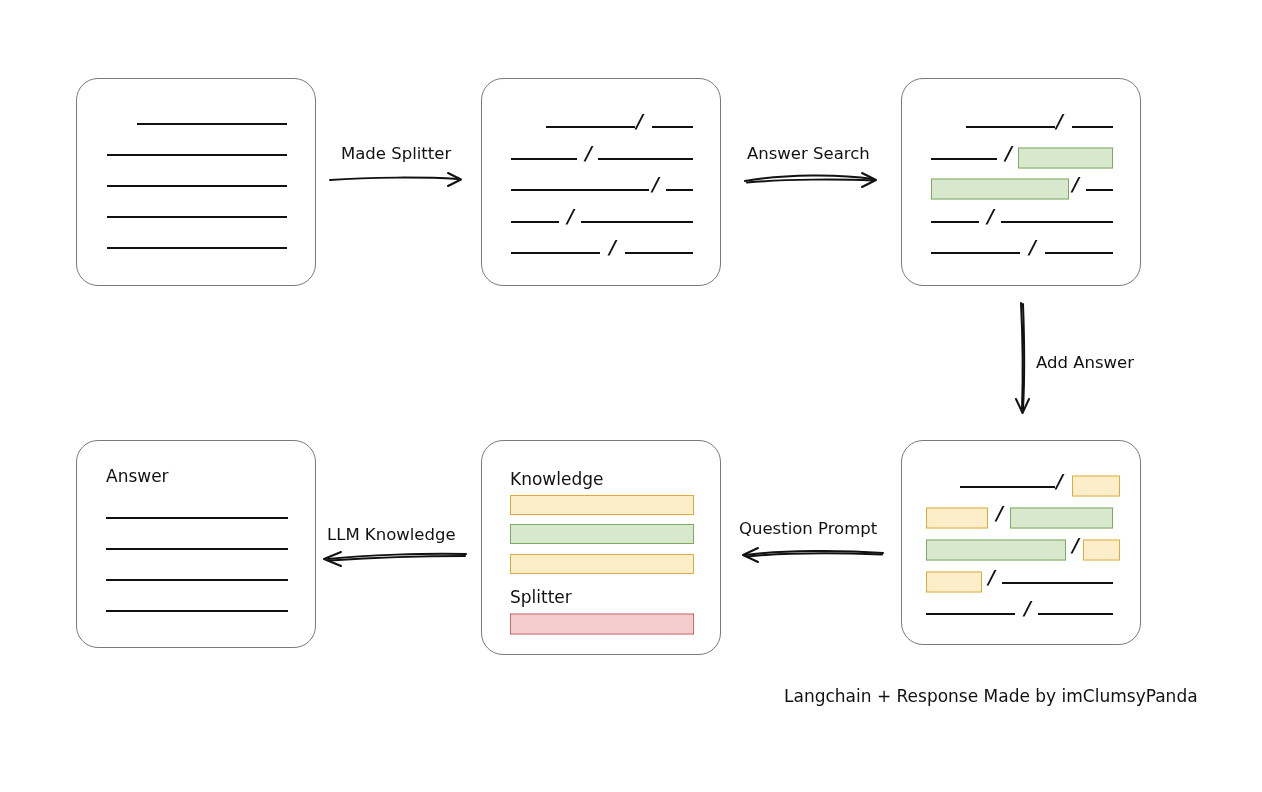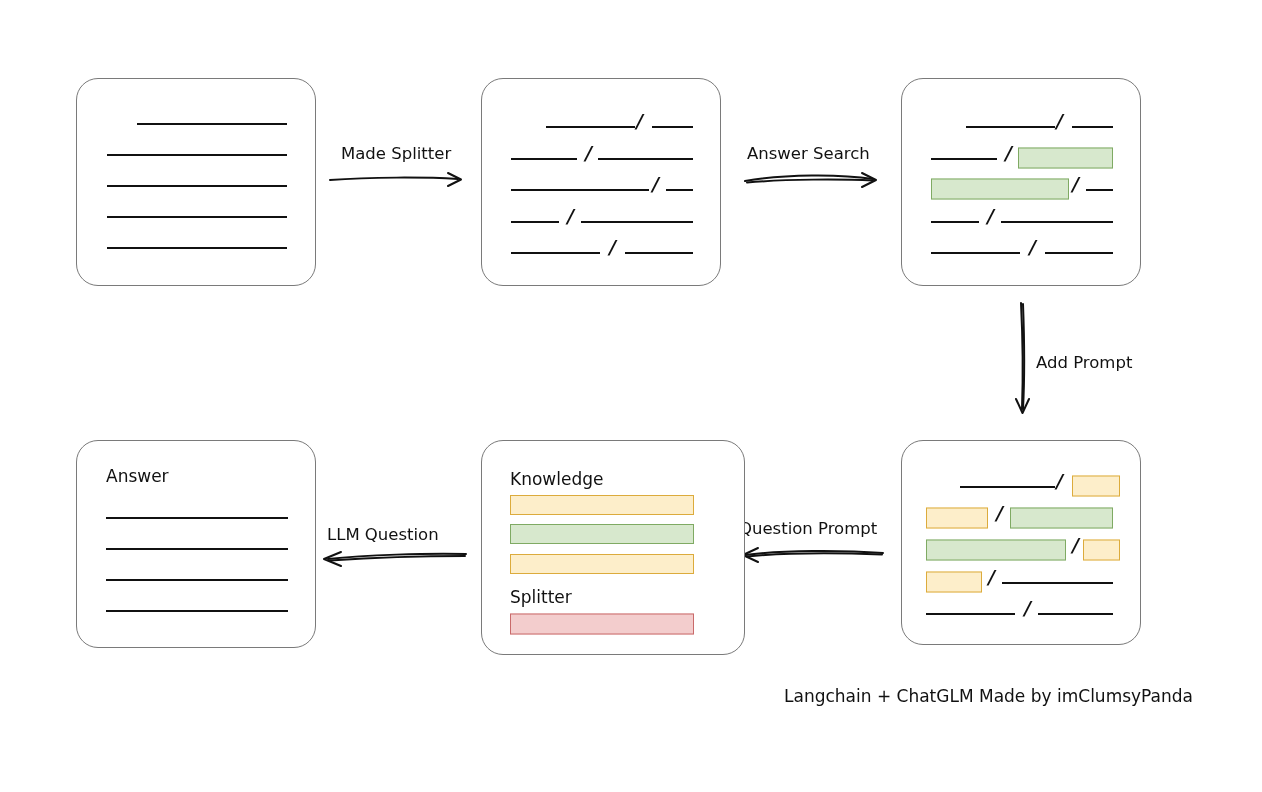--- a/index.html
+++ b/index.html
@@ -164,21 +164,21 @@
 
     <div class="rule" style="left:29px;  top:142px; width:48px;"></div>
     <div class="slash" style="left:85px;  top:137px;">/</div>
     <div class="rule" style="left:99px;  top:142px; width:112px;"></div>
 
     <div class="rule" style="left:29px;  top:173px; width:89px;"></div>
     <div class="slash" style="left:127px; top:168px;">/</div>
     <div class="rule" style="left:143px; top:173px; width:68px;"></div>
   </div>
 
-  <div class="arrow-label" style="left:1036px; top:353px;">Add Prompt</div>
+  <div class="arrow-label" style="left:1036px; top:353px;">Add Answer</div>
   <svg class="arrow-svg" style="left:1012px; top:303px;" width="24" height="118" viewBox="0 0 24 118">
     <path d="M9,0 C11,40 11,78 10,106"></path>
     <path d="M11,1 C12.5,40 12.5,78 11,106"></path>
     <polyline points="4,96 10.5,110 17,96"></polyline>
   </svg>
 
   <div class="doc-box" style="left:901px; top:440px; width:240px; height:205px;">
 
     <div class="rule" style="left:58px;  top:45px;  width:95px;"></div>
     <div class="slash" style="left:154px; top:40px;">/</div>
@@ -201,39 +201,39 @@
     <div class="rule" style="left:136px; top:172px; width:75px;"></div>
   </div>
 
   <div class="arrow-label" style="left:739px; top:519px;">Question Prompt</div>
   <svg class="arrow-svg" style="left:737px; top:545px;" width="148" height="22" viewBox="0 0 148 22">
     <path d="M146,8 C105,5 45,5 8,10"></path>
     <path d="M145,9.5 C104,8 46,8 10,11.5"></path>
     <polyline points="21,3 6,10 21,17"></polyline>
   </svg>
 
-  <div class="doc-box" style="left:481px; top:440px; width:264px; height:215px;">
+  <div class="doc-box" style="left:481px; top:440px; width:240px; height:215px;">
     <div class="box-title" style="left:28px; top:28px;">Knowledge</div>
     <div class="chip yellow" style="left:28px; top:64px;  width:184px; height:20px;"></div>
     <div class="chip green" style="left:28px; top:93px;  width:184px; height:20px;"></div>
     <div class="chip yellow" style="left:28px; top:123px; width:184px; height:20px;"></div>
     <div class="box-title" style="left:28px; top:146px;">Splitter</div>
     <div class="chip red" style="left:28px; top:183px; width:184px; height:21px;"></div>
   </div>
 
-  <div class="arrow-label" style="left:327px; top:525px;">LLM Question</div>
+  <div class="arrow-label" style="left:327px; top:525px;">LLM Knowledge</div>
   <svg class="arrow-svg" style="left:318px; top:548px;" width="150" height="22" viewBox="0 0 150 22">
     <path d="M148,6 C108,5 48,7 10,11"></path>
     <path d="M147,8 C107,8 49,10 12,12.5"></path>
     <polyline points="23,4 6,11 23,18"></polyline>
   </svg>
 
   <div class="doc-box" style="left:76px; top:440px; width:240px; height:208px;padding-left:36px;">
     <div class="box-title" style="left:29px; top:25px;">Answer</div>
     <div class="rule" style="left:29px; top:76px;  width:182px;"></div>
     <div class="rule" style="left:29px; top:107px; width:182px;"></div>
     <div class="rule" style="left:29px; top:138px; width:182px;"></div>
     <div class="rule" style="left:29px; top:169px; width:182px;"></div>
   </div>
 
-  <div class="credit" style="left:784px; top:686px;">Langchain + ChatGLM Made by imClumsyPanda</div>
+  <div class="credit" style="left:784px; top:686px;">Langchain + Response Made by imClumsyPanda</div>
 
 </div>
 
 </body></html>

